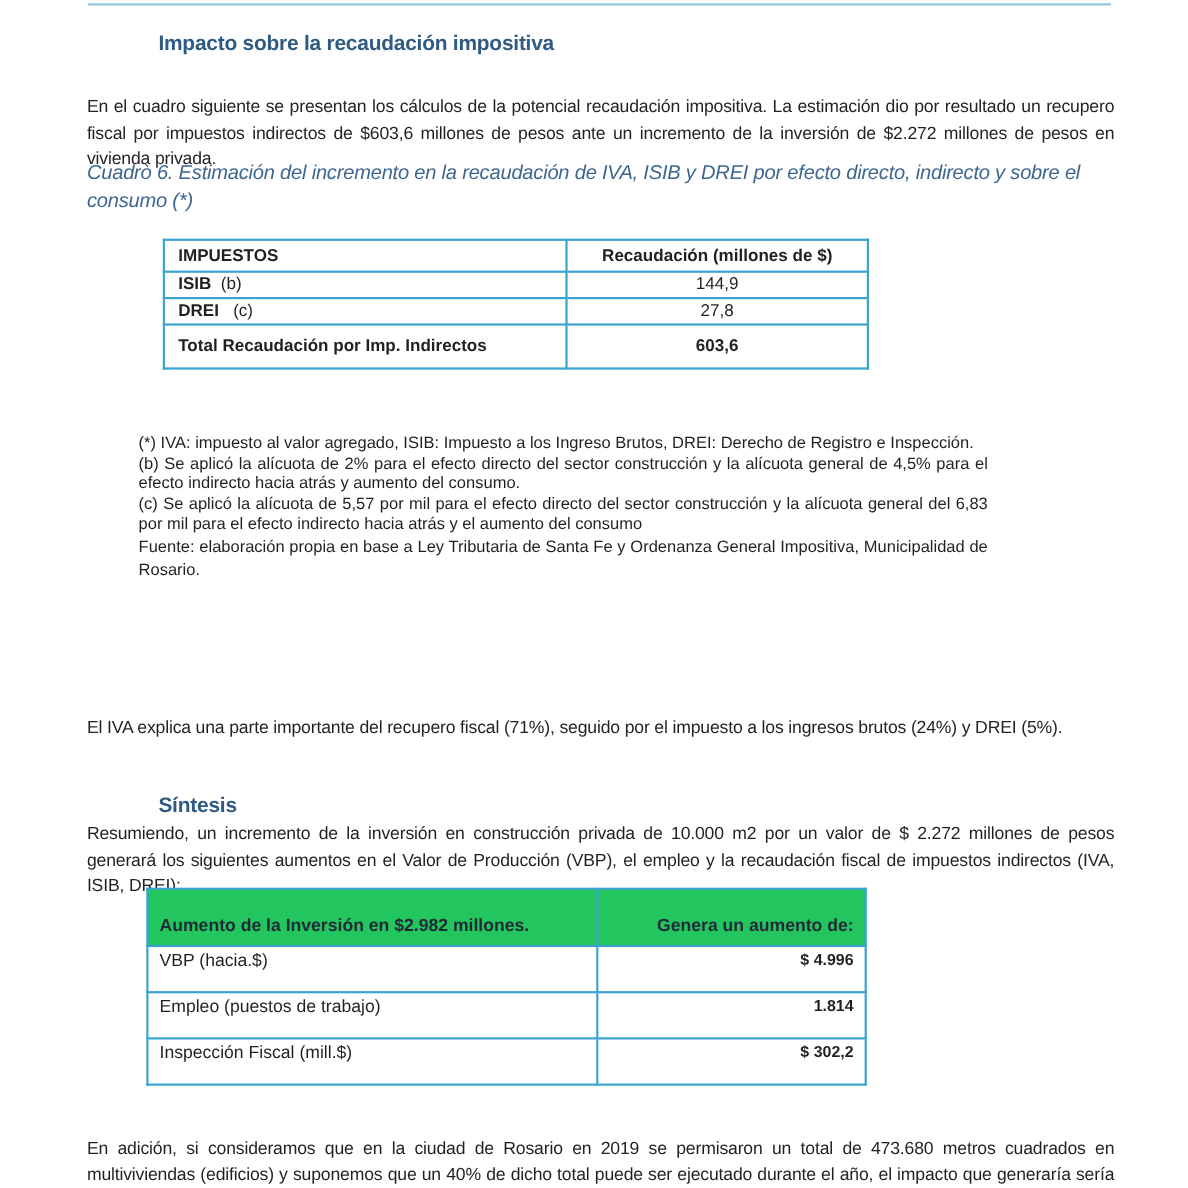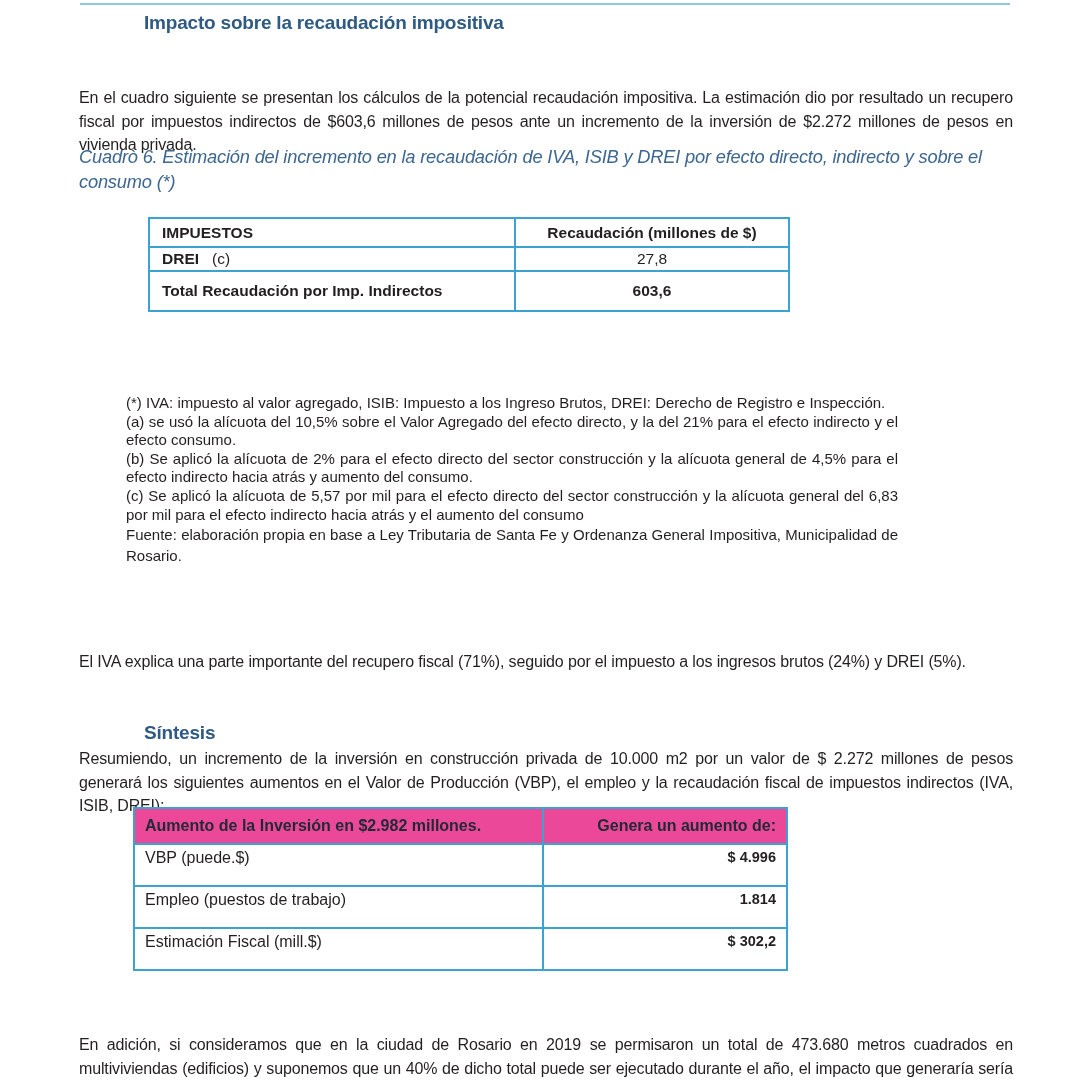--- a/index.html
+++ b/index.html
@@ -29,78 +29,81 @@
     .t1 tr.head td.val { text-align: center; }
     .t1 tr.total td { height: 38px; font-weight: bold; }
     .t1 .tax { font-weight: bold; }
     .notes {
       position: absolute; left: 126px; top: 394px; width: 772px;
       font-size: 15px; line-height: 18.6px; text-align: justify; color: #231f20;
     }
     .notes div { margin: 0; }
     .t2 { left: 133px; top: 807px; width: 655px; }
     .t2 td { border: 2px solid #3aa3cf; padding: 4px 10px 0 10px; font-size: 16px; vertical-align: top; height: 36px; }
-    .t2 tr.head td { background: #ec4899; font-weight: bold; height: 34px; vertical-align: middle; padding-top: 0; color: #1f2a36; font-size: 16px; }
+    .t2 tr.head td { background: #22c55e; font-weight: bold; height: 34px; vertical-align: middle; padding-top: 16px; color: #1f2a36; font-size: 16px; }
     .t2 td.val { text-align: right; font-weight: bold; width: 222px; font-size: 14.5px; }
     .t2 tr.head td.val { font-size: 16px; }
   </style>
 </head>
 <body>
 
 <div class="top-rule"></div>
 
-<div class="heading" style="top:12px;">Impacto sobre la recaudación impositiva</div>
+<div class="heading" style="top:29px;">Impacto sobre la recaudación impositiva</div>
 <div class="para" style="top:53px;">En el cuadro siguiente se presentan los cálculos de la potencial recaudación impositiva. La estimación dio por resultado un recupero fiscal por impuestos indirectos de $603,6 millones de pesos ante un incremento de la inversión de $2.272 millones de pesos en vivienda privada.</div>
 
 <div class="caption">Cuadrò 6. Estimación del incremento en la recaudación de IVA, ISIB y DREI por efecto directo, indirecto y sobre el consumo (*)</div>
 
 <table class="t1">
   <tbody>
       <tr class="head">
     <td>IMPUESTOS</td>
     <td class="val">Recaudación (millones de $)</td>
+  </tr>
+  <tr>
+    <td><span class="tax">ISIB</span> <span style="white-space:pre"> (b)</span></td>
+    <td class="val">144,9</td>
   </tr>
   <tr>
     <td><span class="tax">DREI</span> <span style="white-space:pre">  (c)</span></td>
     <td class="val">27,8</td>
   </tr>
   <tr class="total">
     <td>Total Recaudación por Imp. Indirectos</td>
     <td class="val">603,6</td>
   </tr>
 </tbody>
   </table>
 
 <div class="notes">
   <div>(*) IVA: impuesto al valor agregado, ISIB: Impuesto a los Ingreso Brutos, DREI: Derecho de Registro e Inspección.</div>
-  <div>(a) se usó la alícuota del 10,5% sobre el Valor Agregado del efecto directo, y la del 21% para el efecto indirecto y el efecto consumo.</div>
   <div>(b) Se aplicó la alícuota de 2% para el efecto directo del sector construcción y la alícuota general de 4,5% para el efecto indirecto hacia atrás y aumento del consumo.</div>
   <div>(c) Se aplicó la alícuota de 5,57 por mil para el efecto directo del sector construcción y la alícuota general del 6,83 por mil para el efecto indirecto hacia atrás y el aumento del consumo</div>
   <div style="line-height:21px;">Fuente: elaboración propia en base a Ley Tributaria de Santa Fe y Ordenanza General Impositiva, Municipalidad de Rosario.</div>
 </div>
 
 <div class="para" style="top:617px;">El IVA explica una parte importante del recupero fiscal (71%), seguido por el impuesto a los ingresos brutos (24%) y DREI (5%).</div>
 
 <div class="heading" style="top:722px;">Síntesis</div>
 <div class="para" style="top:714px;">Resumiendo, un incremento de la inversión en construcción privada de 10.000 m2 por un valor de $ 2.272 millones de pesos generará los siguientes aumentos en el Valor de Producción (VBP), el empleo y la recaudación fiscal de impuestos indirectos (IVA, ISIB, DREI):</div>
 
 <table class="t2">
   <tbody>
       <tr class="head">
     <td>Aumento de la Inversión en $2.982 millones.</td>
     <td class="val">Genera un aumento de:</td>
   </tr>
   <tr>
-    <td>VBP (puede.$)</td>
+    <td>VBP (hacia.$)</td>
     <td class="val">$ 4.996</td>
   </tr>
   <tr>
     <td>Empleo (puestos de trabajo)</td>
     <td class="val">1.814</td>
   </tr>
   <tr>
-    <td>Estimación Fiscal (mill.$)</td>
+    <td>Inspección Fiscal (mill.$)</td>
     <td class="val">$ 302,2</td>
   </tr>
 </tbody>
   </table>
 
 <div class="para" style="top:1000px;">En adición, si consideramos que en la ciudad de Rosario en 2019 se permisaron un total de 473.680 metros cuadrados en multiviviendas (edificios) y suponemos que un 40% de dicho total puede ser ejecutado durante el año, el impacto que generaría sería el siguiente:</div>
 
 </body></html>

